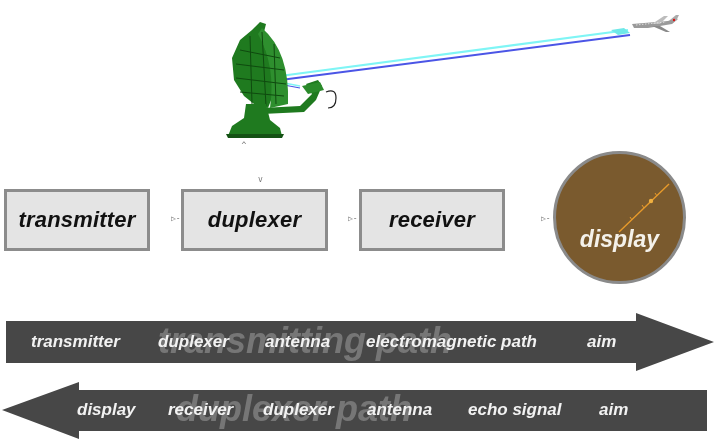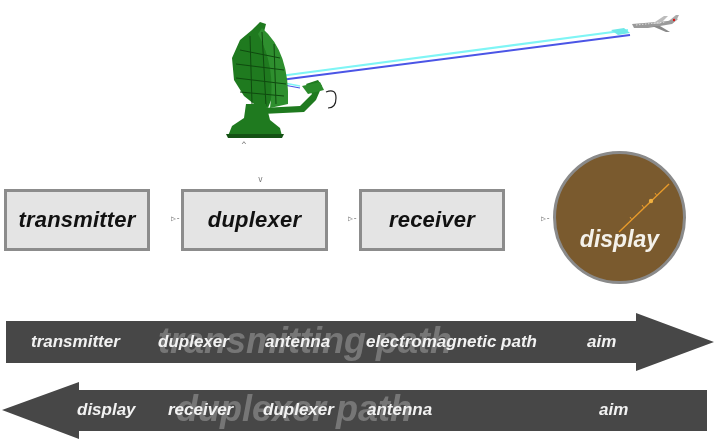--- a/index.html
+++ b/index.html
@@ -150,16 +150,17 @@
 
   <div class="arrow-wrap" style="top:380px;height:62px">
     <svg class="abs" style="left:0;top:0" width="720" height="62" viewBox="0 0 720 62">
       <polygon points="2,30 79,2 79,10 707,10 707,51 79,51 79,59" fill="#474747"></polygon>
     </svg>
     <div class="arrow-watermark" style="left:176px;top:8px">duplexer path</div>
     <div class="arrow-text" style="left:77px;top:20px">display</div>
     <div class="arrow-text" style="left:168px;top:20px">receiver</div>
     <div class="arrow-text" style="left:263px;top:20px">duplexer</div>
     <div class="arrow-text" style="left:367px;top:20px">antenna</div>
+    <div class="arrow-text" style="left:468px;top:20px">echo signal</div>
     <div class="arrow-text" style="left:599px;top:20px">aim</div>
   </div>
 
 </div>
 
 </body></html>

